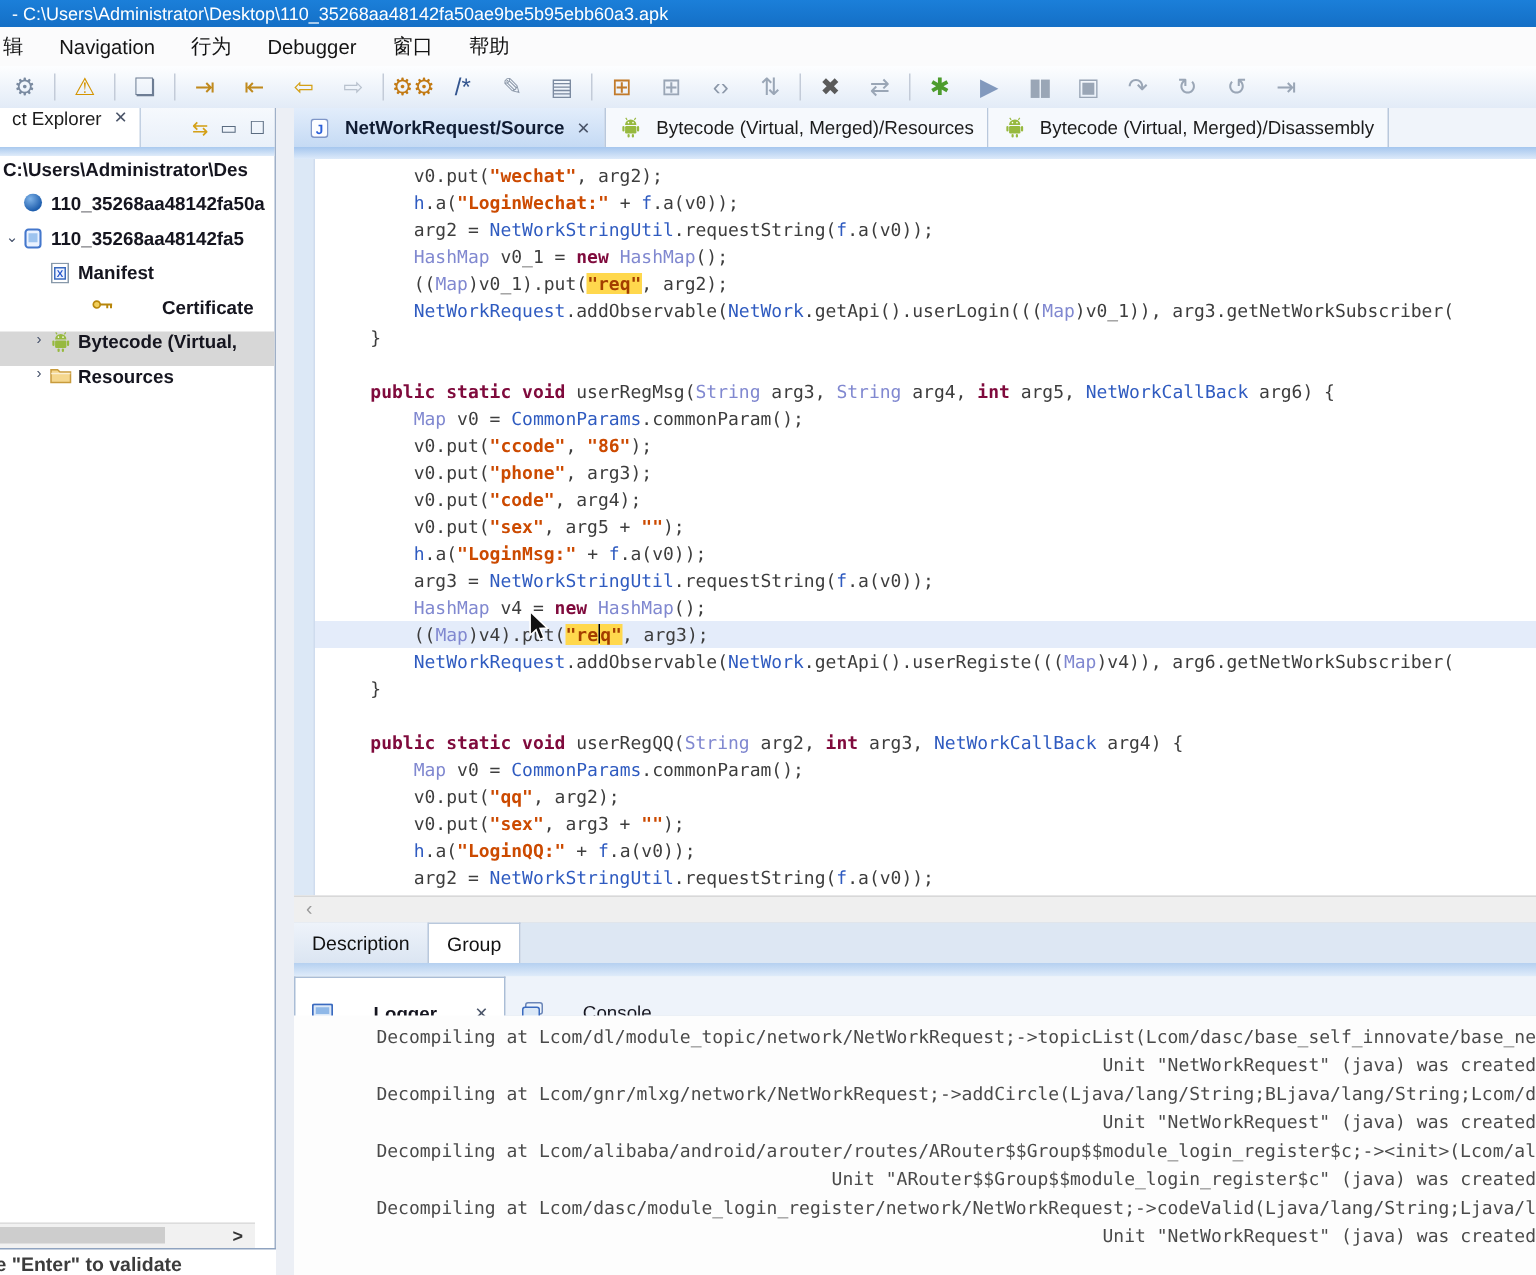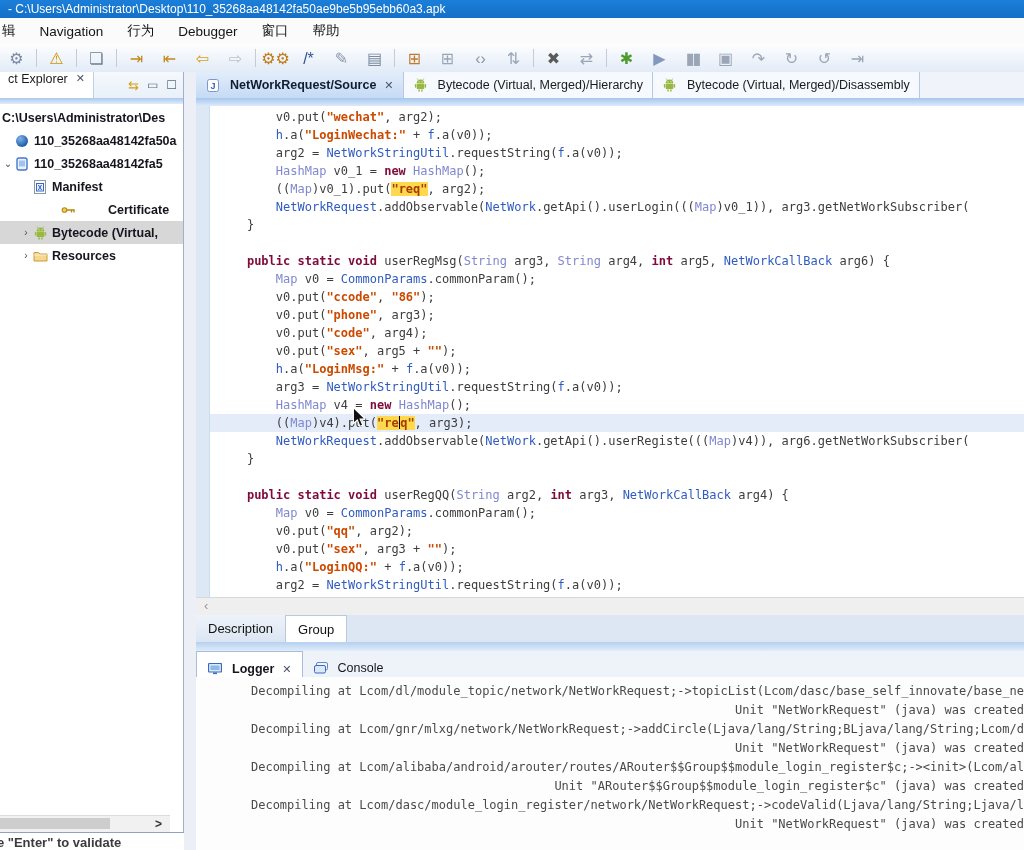--- a/index.html
+++ b/index.html
@@ -20,21 +20,21 @@
   .tool-sep{width:1px;height:18px;background:#c3cbd8;margin:0 3px;}
   
   .explorer{position:absolute;left:0;top:72px;width:184px;height:778px;background:#fff;border-right:1px solid #9fb0c8;box-sizing:border-box;}
   .panel-header{position:absolute;left:0;top:0;width:100%;height:26px;background:linear-gradient(#f6f9fd,#e9f0f9);
                 border-bottom:1px solid #c2d0e2;display:flex;align-items:center;font-size:12.5px;color:#1c1c1c;}
   .panel-tab{display:flex;align-items:flex-start;gap:5px;padding:0 8px;height:100%;background:#fff;border-right:1px solid #c2d0e2;}
   .hdr-btns{margin-left:auto;display:flex;align-items:center;gap:8px;padding-right:6px;color:#5a6b80;font-size:12px;}
   .blue-strip{height:6px;background:linear-gradient(#a9c9ee,#e0ecfa);}
   .exp-strip{position:absolute;left:0;top:26px;width:100%;}
   .tree{position:absolute;left:0;top:34px;width:100%;font-size:12.5px;font-weight:600;color:#15151f;}
-  .tree-row{position:relative;height:23px;display:flex;align-items:center;white-space:nowrap;overflow:hidden;}
+  .tree-row{position:relative;height:23px;display:flex;white-space:nowrap;overflow:hidden;}
   .tree-row.selected{background:#d7d7d7;}
   .twisty{width:12px;font-size:10px;color:#44506a;text-align:center;font-weight:400;}
   .tree-ico{display:inline-flex;width:16px;justify-content:center;margin-right:4px;}
   .sphere{width:12px;height:12px;border-radius:50%;background:radial-gradient(circle at 35% 30%,#7fb3e8,#1f5fae 70%);}
   
   .exp-hscroll{position:absolute;left:0;top:743px;width:170px;height:16px;background:#f1f1f1;border-top:1px solid #dcdcdc;}
   .exp-thumb{position:absolute;left:0;top:2px;width:110px;height:11px;background:#cdcdcd;}
   .exp-arrow{position:absolute;right:8px;top:0;font-size:12px;font-weight:bold;color:#333;line-height:16px;}
   .validate-pop{position:absolute;left:-14px;top:760px;width:200px;height:22px;background:#fff;border:1px solid #8fa3c0;
                 font-size:13px;font-weight:bold;color:#3c3c3c;line-height:20px;padding-left:2px;white-space:nowrap;overflow:hidden;}
@@ -60,21 +60,21 @@
   .caret{display:inline-block;width:1.5px;height:13px;background:#000;vertical-align:-2px;}
   .code-hscroll{position:absolute;left:196px;top:597px;width:828px;height:17px;background:#efefef;border-top:1px solid #d8d8d8;border-bottom:1px solid #d8d8d8;}
   .code-hscroll .arr{position:absolute;left:8px;top:0;color:#9a9a9a;font-size:13px;line-height:16px;}
   
   .src-tabs{position:absolute;left:196px;top:615px;width:828px;height:27px;background:#dde7f3;display:flex;align-items:stretch;border-bottom:1px solid #c2d0e2;}
   .stab{display:flex;align-items:center;padding:0 12px;font-size:13px;color:#111;background:linear-gradient(#eef3fa,#dbe5f2);border-right:1px solid #b9c8dc;}
   .stab.active{background:#fff;font-weight:400;border-top:1px solid #b9c8dc;}
   .bottom-sash{position:absolute;left:196px;top:642px;width:828px;height:9px;background:linear-gradient(#b5d0f0,#e0ecfa);}
   
   .logger-header{position:absolute;left:196px;top:651px;width:828px;height:26px;background:#eef3fa;border-bottom:1px solid #c4d2e4;display:flex;}
-  .ltab{display:flex;align-items:center;gap:5px;padding:17px 10px;font-size:12.5px;color:#15151f;white-space:nowrap;}
+  .ltab{display:flex;align-items:flex-start;gap:22px;padding:17px 10px;font-size:12.5px;color:#15151f;white-space:nowrap;}
   .ltab.active{background:#fff;border:1px solid #aabdd6;border-bottom:none;font-weight:bold;}
   .log-area{position:absolute;left:196px;top:677px;width:828px;height:173px;background:#fdfdfd;
             font-family:"DejaVu Sans Mono","Liberation Mono",monospace;font-size:12px;line-height:19px;color:#4a4a4a;
             padding:5px 0 0 5px;box-sizing:border-box;white-space:pre;overflow:hidden;text-align:right;}
   
   .v-sash{position:absolute;left:184px;top:72px;width:12px;height:778px;background:#eceff5;}
   
   .mouse{position:absolute;left:352px;top:407px;width:16px;height:22px;z-index:50;}
   .glyph{display:inline-block;}
 </style>
@@ -246,21 +246,21 @@
             <line x1="16.5" y1="3.5" x2="18.2" y2="1" stroke="#97b93f" stroke-width="1.4"></line>
             <circle cx="9.2" cy="7" r="1" fill="#fff"></circle>
             <circle cx="14.8" cy="7" r="1" fill="#fff"></circle>
             <rect x="5" y="11" width="14" height="9.5" rx="1.6" fill="#97b93f"></rect>
             <rect x="1.6" y="11" width="2.7" height="7" rx="1.3" fill="#97b93f"></rect>
             <rect x="19.7" y="11" width="2.7" height="7" rx="1.3" fill="#97b93f"></rect>
             <rect x="8" y="21" width="2.7" height="4.4" rx="1.3" fill="#97b93f"></rect>
             <rect x="13.3" y="21" width="2.7" height="4.4" rx="1.3" fill="#97b93f"></rect>
           </svg>
         </span>
-        <span>Bytecode (Virtual, Merged)/Hierarchy</span>
+        <span>Bytecode (Virtual, Merged)/Resources</span>
       </div>
       <div class="etab">
         <span class="tree-ico">
           <svg width="13" height="14" viewBox="0 0 24 26">
             <path d="M5 10a7 7 0 0 1 14 0z" fill="#97b93f"></path>
             <line x1="7.5" y1="3.5" x2="5.8" y2="1" stroke="#97b93f" stroke-width="1.4"></line>
             <line x1="16.5" y1="3.5" x2="18.2" y2="1" stroke="#97b93f" stroke-width="1.4"></line>
             <circle cx="9.2" cy="7" r="1" fill="#fff"></circle>
             <circle cx="14.8" cy="7" r="1" fill="#fff"></circle>
             <rect x="5" y="11" width="14" height="9.5" rx="1.6" fill="#97b93f"></rect>

